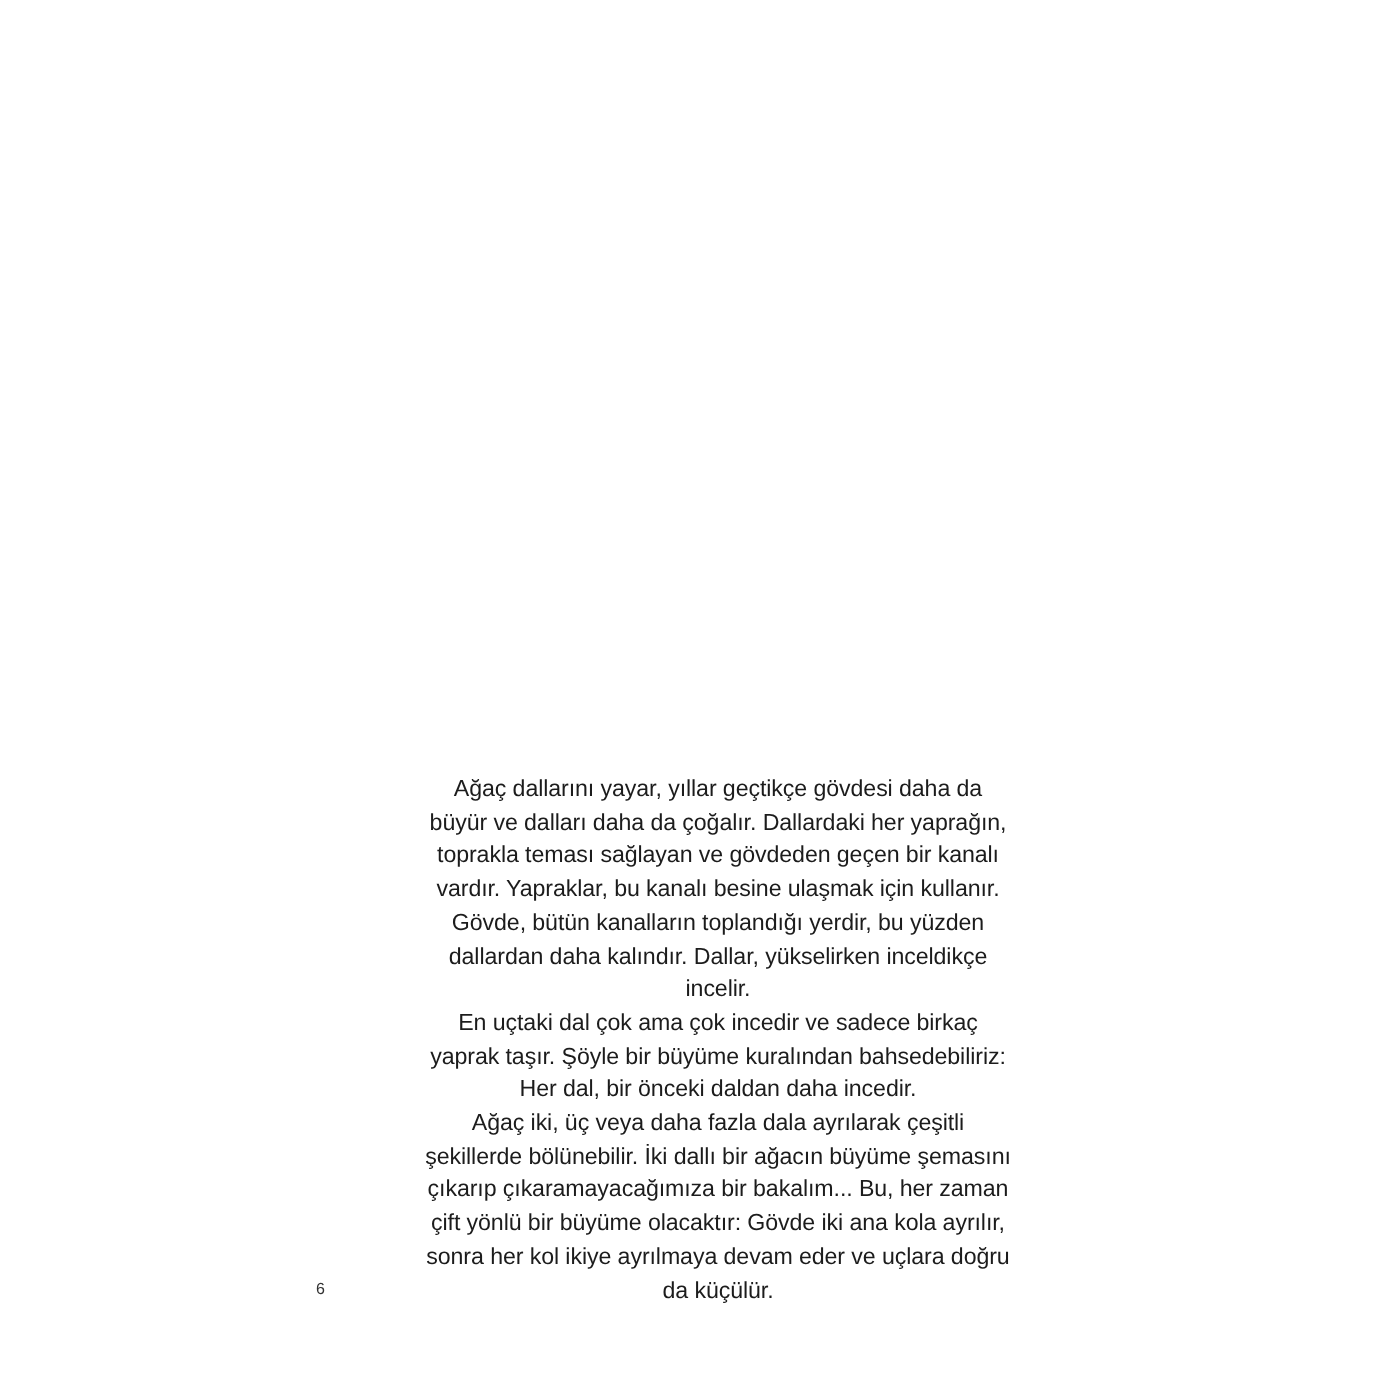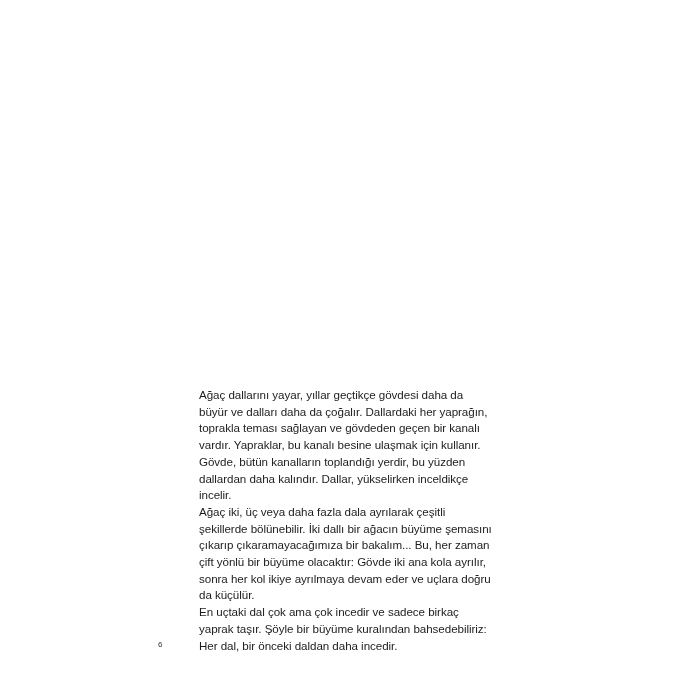--- a/index.html
+++ b/index.html
@@ -27,20 +27,21 @@
       top: 387px;
       width: 320px;
       font-size: 11.6px;
       line-height: 16.7px;
       letter-spacing: -0.05px;
       color: #1c1c1c;
     }
     .body-text p {
       margin: 0;
       white-space: pre-line;
+      text-align: center;
     }
     .page-number {
       position: absolute;
       left: 158px;
       top: 640px;
       font-size: 8px;
       color: #333333;
     }
   </style>
 </head>
@@ -48,24 +49,24 @@
 
 <div class="page">
   <div class="body-text">
     <p>Ağaç dallarını yayar, yıllar geçtikçe gövdesi daha da
 büyür ve dalları daha da çoğalır. Dallardaki her yaprağın,
 toprakla teması sağlayan ve gövdeden geçen bir kanalı
 vardır. Yapraklar, bu kanalı besine ulaşmak için kullanır.
 Gövde, bütün kanalların toplandığı yerdir, bu yüzden
 dallardan daha kalındır. Dallar, yükselirken inceldikçe
 incelir.</p>
+    <p>En uçtaki dal çok ama çok incedir ve sadece birkaç
+yaprak taşır. Şöyle bir büyüme kuralından bahsedebiliriz:
+Her dal, bir önceki daldan daha incedir.</p>
     <p>Ağaç iki, üç veya daha fazla dala ayrılarak çeşitli
 şekillerde bölünebilir. İki dallı bir ağacın büyüme şemasını
 çıkarıp çıkaramayacağımıza bir bakalım... Bu, her zaman
 çift yönlü bir büyüme olacaktır: Gövde iki ana kola ayrılır,
 sonra her kol ikiye ayrılmaya devam eder ve uçlara doğru
 da küçülür.</p>
-    <p>En uçtaki dal çok ama çok incedir ve sadece birkaç
-yaprak taşır. Şöyle bir büyüme kuralından bahsedebiliriz:
-Her dal, bir önceki daldan daha incedir.</p>
   </div>
   <div class="page-number">6</div>
 </div>
 
 </body></html>

